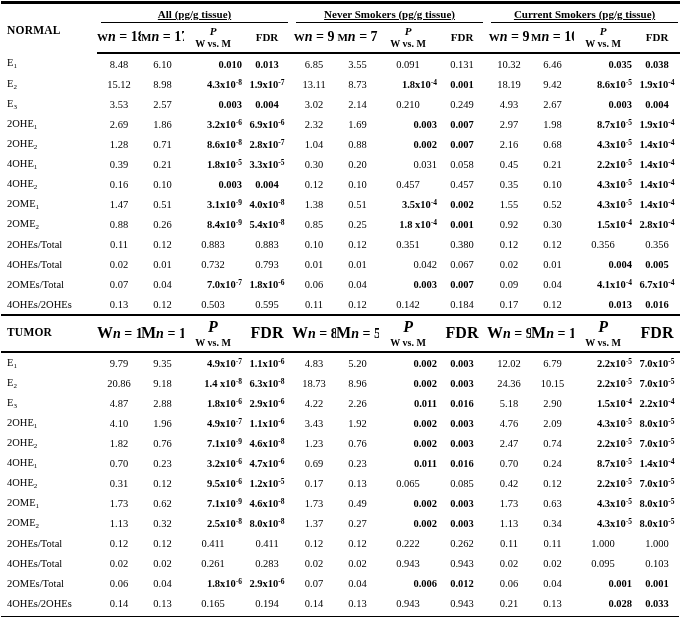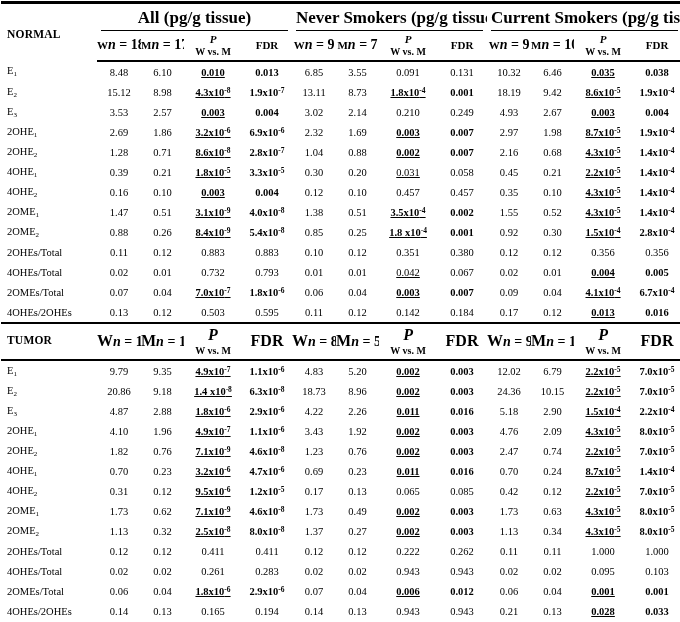--- a/index.html
+++ b/index.html
@@ -4,32 +4,32 @@
 <style>
   html,body{margin:0;padding:0;background:#fff;}
   body{width:680px;height:622px;overflow:hidden;color:#000;}
   .table-wrap{width:680px;box-sizing:border-box;padding-top:1px;}
   table{border-collapse:collapse;width:678px;margin:0 1px;table-layout:fixed;
         font-family:"Liberation Serif","DejaVu Serif",serif;color:#000;
         border-top:3px solid #000;}
   th,td{overflow:hidden;white-space:nowrap;}
   thead th{font-weight:bold;font-size:11px;vertical-align:middle;padding:0;}
   .group-row th{padding-top:3px;}
-  .gl{display:block;margin:0 4px;padding:1px 0 2px;border-bottom:1.5px solid #000;font-size:17px;}
+  .gl{display:block;margin:0 4px;padding:1px 0 2px;border-bottom:1.5px solid #000;font-size:11px;text-decoration:underline;}
   .subhead th{border-bottom:2.5px solid #000;padding:2px 0 3px;line-height:1.15;}
   .sec-name{text-align:left;padding-left:6px !important;font-size:11.5px;letter-spacing:.2px;margin-top:34px;}
   .tumor-head th{border-top:2.5px solid #000;border-bottom:2.5px solid #000;}
   .nline{font-size:14px;font-weight:bold;}
   .nline i{font-family:"Liberation Serif",serif;}
   tbody td{font-size:10.5px;text-align:center;height:20px;padding:0;}
   td.rowlabel{text-align:left;padding-left:6px;}
   sub{font-size:7px;vertical-align:-2px;}
   sup{font-size:7.5px;vertical-align:3px;}
   .c-b{font-weight:bold;}
-  .c-u{text-decoration:underline;}
+  .c-u{text-align:right;}
   .bottom-rule{height:1.5px;background:#000;margin:2.5px 1px 0 1px;}
   .pw{display:block;font-size:10px;}
 </style>
 </head>
 <body>
 
 <div class="table-wrap">
   <table>
     <colgroup>
       <col style="width:96px">

